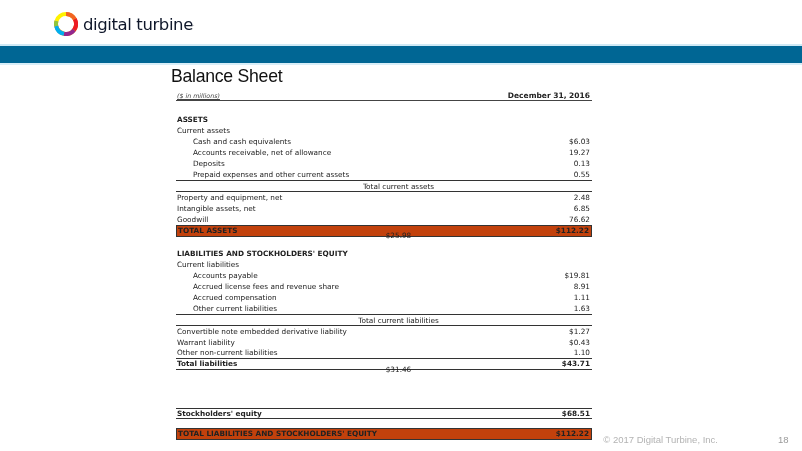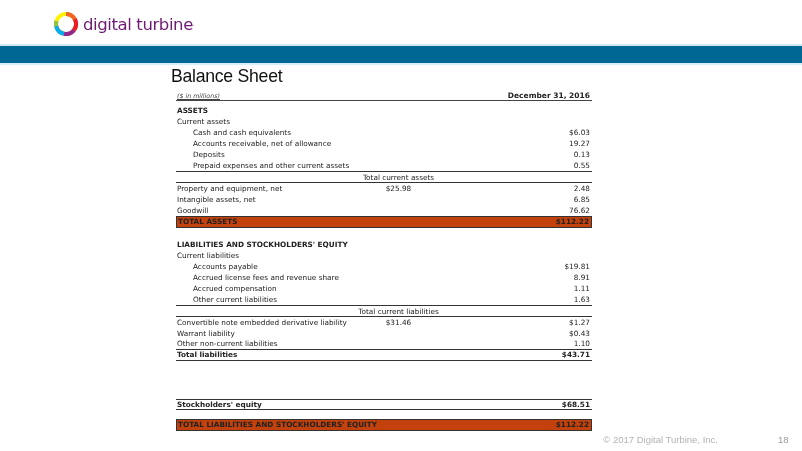--- a/index.html
+++ b/index.html
@@ -1,40 +1,40 @@
 <!DOCTYPE html>
 <html><head>
   <meta charset="utf-8">
   <style>
     * { margin: 0; padding: 0; box-sizing: border-box; }
     html, body { width: 802px; height: 451px; background: #ffffff; overflow: hidden; }
     body { position: relative; font-family: "DejaVu Sans", sans-serif; color: #1a1a1a; }
 
     .logo { position: absolute; left: 54px; top: 12px; display: flex; align-items: center; }
     .logo-mark { width: 24px; height: 24px; margin-right: 5px; }
-    .logo-text { font-family: "DejaVu Sans", sans-serif; font-size: 16.5px; color: #701a75; letter-spacing: -0.4px; font-weight: 500; }
+    .logo-text { font-family: "DejaVu Sans", sans-serif; font-size: 16.5px; color: #0f172a; letter-spacing: -0.4px; font-weight: 500; }
     .logo-tm { font-size: 5px; vertical-align: baseline; color: #555; }
 
     .band-top-line { position: absolute; left: 0; top: 44px; width: 802px; height: 2px; background: #cfe9f5; }
     .band { position: absolute; left: 0; top: 46px; width: 802px; height: 17px; background: #006694; }
     .band-bottom-line { position: absolute; left: 0; top: 63px; width: 802px; height: 2px; background: #d8eef8; }
 
     .title { position: absolute; left: 171px; top: 65px; font-family: "Liberation Sans", sans-serif; font-size: 19px; color: #111; letter-spacing: -0.3px; transform: scaleX(0.93); transform-origin: left; }
 
     .sheet { position: absolute; left: 176px; top: 91px; width: 416px; font-family: "DejaVu Sans", sans-serif; font-size: 7.3px; color: #222; }
-    .row { display: flex; justify-content: space-between; align-items: center; height: 11.1px; line-height: 11.1px; padding: 0 2px 0 1px; }
+    .row { display: flex; justify-content: space-between; align-items: center; height: 11.1px; line-height: 11.1px; padding: 0 2px 0 1px; gap: 38px; }
     .row .lbl { white-space: nowrap; }
     .row .val { white-space: nowrap; text-align: right; }
     .hdr { height: 10px; line-height: 10px; border-bottom: 1.5px solid #444; }
     .hdr .lbl { font-style: italic; font-size: 6.3px; color: #444; text-decoration: underline; }
     .hdr .val { font-weight: bold; font-size: 7.5px; }
     .b { font-weight: bold; }
     .i1 { padding-left: 17px; }
     .i2 { padding-left: 31px; flex-direction: column; }
-    .gap-top { margin-top: 4px; }
+    .gap-top { margin-top: 13px; }
     .ul-thick { border-bottom: 1.5px solid #333; }
     .ol-thick { border-top: 1.5px solid #333; margin-top: 27px; }
     .spacer { height: 11px; }
     .total-box { background: #c2410c; border: 1.5px solid #333; height: 12px; line-height: 10px; }
     .total-box .lbl, .total-box .val { font-weight: bold; }
 
     .footer { position: absolute; left: 0; width: 718px; top: 434px; text-align: right; font-family: "Liberation Sans", sans-serif; font-size: 9.5px; color: #b3b3b3; }
     .page-num { position: absolute; left: 778px; top: 434px; font-family: "Liberation Sans", sans-serif; font-size: 9.5px; color: #9a9a9a; }
   </style>
 </head>

